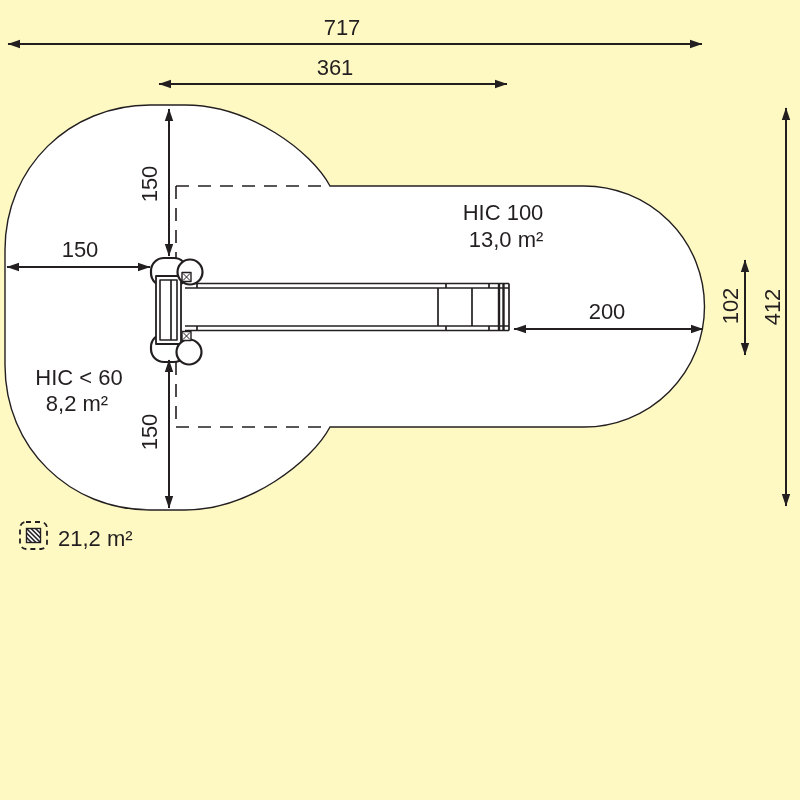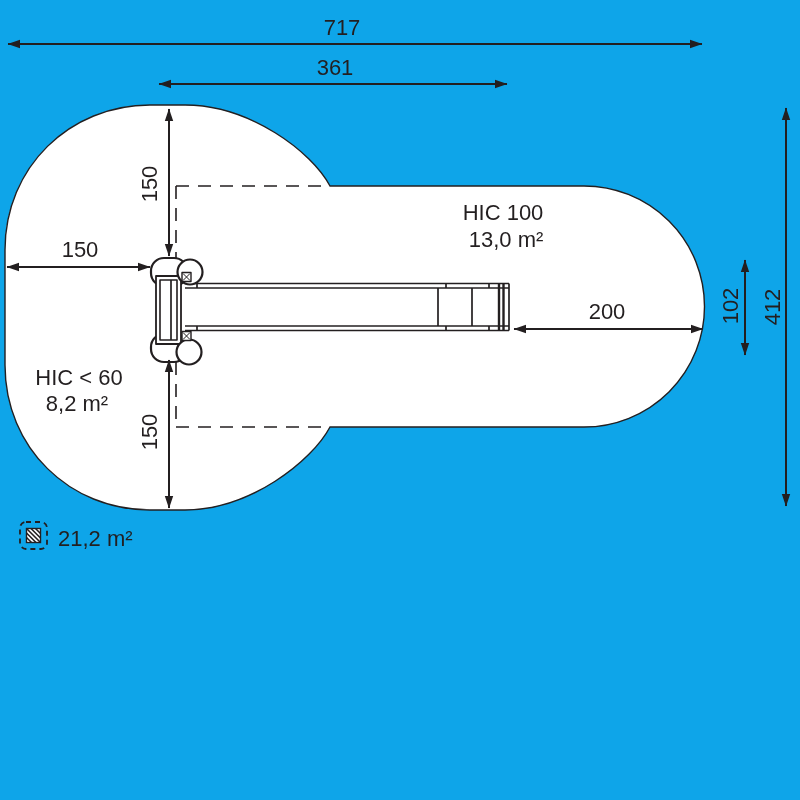--- a/index.html
+++ b/index.html
@@ -1,16 +1,16 @@
 <!DOCTYPE html>
 <html><head>
 <meta charset="utf-8">
 <style>
   html,body{margin:0;padding:0;background:#ffffff;}
-  .stage{position:relative;width:800px;height:800px;background:#0ea5e9;overflow:hidden;}
+  .stage{position:relative;width:800px;height:800px;background:#fef9c3;overflow:hidden;}
   svg{display:block;}
   text{font-family:"Liberation Sans",sans-serif;font-size:22px;fill:#231f20;}
   .mid{text-anchor:middle;}
   .outline{fill:#ffffff;stroke:#231f20;stroke-width:1.4;}
   .dashedseg{stroke:#231f20;stroke-width:1.6;stroke-dasharray:13 9;fill:none;}
   .equip{fill:#ffffff;stroke:#231f20;stroke-width:2.2;stroke-linejoin:round;}
   .equip-thin{fill:none;stroke:#231f20;stroke-width:1.7;}
   .dimline{stroke:#231f20;stroke-width:2;fill:none;}
   .legend-dash{fill:none;stroke:#231f20;stroke-width:1.8;stroke-dasharray:5 4;}
   .hatch{stroke:#231f20;stroke-width:1.6;}

